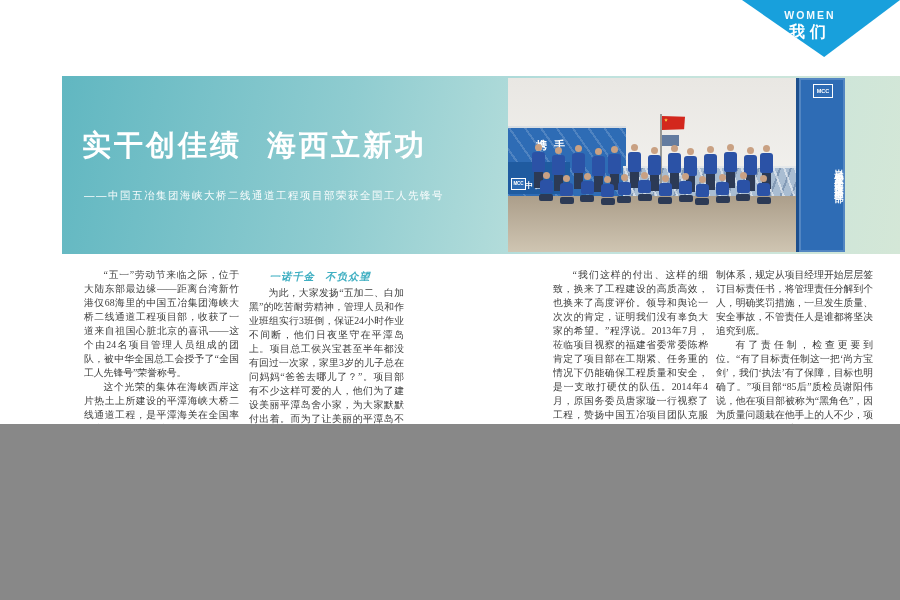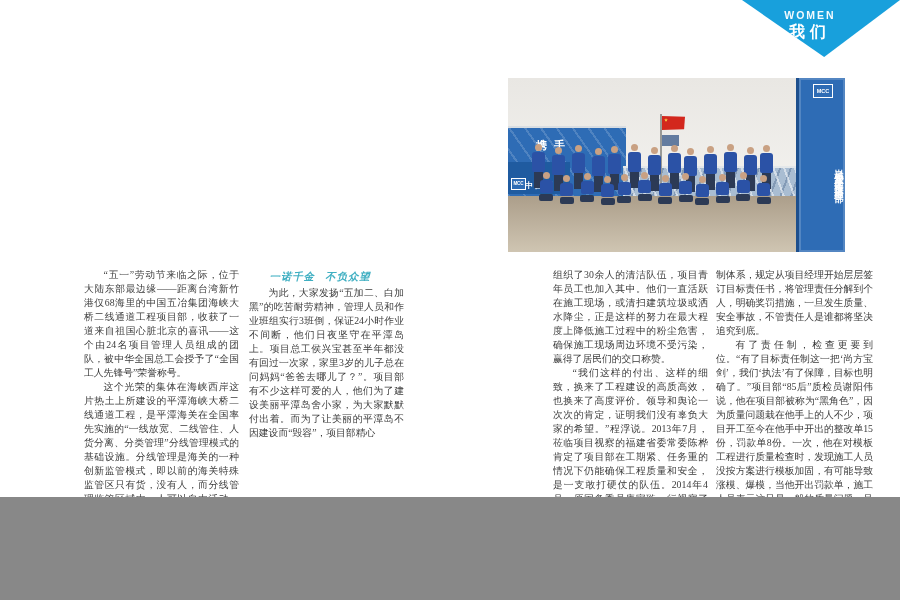--- a/index.html
+++ b/index.html
@@ -1,16 +1,16 @@
 <!DOCTYPE html>
 <html style="--accent-teal: #3fafc2; --wedge-blue: #18a0dc; --band-left: #61b7c1; --band-mid: #bfe2de; --band-right: #d4e7d7; --body-text: #3b3b3b; --photo-blue: #2e6cb5; --flag-red: #d3271d; --jacket: #2b52a6; --skin: #c9a183;"><head>
 <meta charset="utf-8">
 <style>
   html,body{margin:0;padding:0;background:#888;}
-  .page{position:relative;width:900px;height:497px;background:#ffffff;overflow:hidden;
+  .page{position:relative;width:900px;height:424px;background:#ffffff;overflow:hidden;
         font-family:"Liberation Sans","DejaVu Sans",sans-serif;margin:0 auto;}
 
   
   .corner-wedge{position:absolute;left:742px;top:0;width:158px;height:57px;
     background:var(--wedge-blue,#18a0dc);
     clip-path:polygon(0 0,100% 0,52% 100%);}
   .wedge-text{position:absolute;left:16px;top:9px;width:104px;text-align:center;color:#fff;}
   .wedge-en{font-size:10.5px;letter-spacing:2px;font-weight:bold;opacity:.95;}
   .wedge-zh{font-size:16px;letter-spacing:5px;margin-top:1px;font-weight:bold;}
 
@@ -83,20 +83,24 @@
 
 <div class="page">
 
   <div class="corner-wedge">
     <div class="wedge-text">
       <div class="wedge-en">WOMEN</div>
       <div class="wedge-zh">我们</div>
     </div>
   </div>
 
+  <div class="band">
+    <h1 class="title">实干创佳绩 海西立新功</h1>
+    <div class="subtitle">——中国五冶集团海峡大桥二线通道工程项目部荣获全国工人先锋号</div>
+  </div>
 
   <div class="photo">
     <div class="ph-ground"></div>
     <div class="ph-building-left">
       <div class="bl-slogan">携手</div>
     </div>
     <div class="bl-panel" style="position:absolute;left:0;top:84px;">
       <div class="bl-logo">MCC</div>
       <div class="bl-name">中国五</div>
     </div>
@@ -241,21 +245,20 @@
 
   <div class="col col-1">
       <p class="para indent">“五一”劳动节来临之际，位于大陆东部最边缘——距离台湾新竹港仅68海里的中国五冶集团海峡大桥二线通道工程项目部，收获了一道来自祖国心脏北京的喜讯——这个由24名项目管理人员组成的团队，被中华全国总工会授予了“全国工人先锋号”荣誉称号。</p>
       <p class="para indent">这个光荣的集体在海峡西岸这片热土上所建设的平潭海峡大桥二线通道工程，是平潭海关在全国率先实施的“一线放宽、二线管住、人货分离、分类管理”分线管理模式的基础设施。分线管理是海关的一种创新监管模式，即以前的海关特殊监管区只有货，没有人，而分线管理监管区域内，人可以自由活动，进行生产性生活。目前全国实施分线管理模式的仅平潭和珠海横琴新区。项目由两幢建筑总面积为13800平方米的出、入岛通关综合楼大楼和20余出入岛查验通道等组成，是海峡西岸平潭综合实验区与大陆之间的唯一公路通道，承担着客运与货运海关监管的职能，是加强两岸交流合作、推动两岸关系和平发展的重要前沿平台和纽带，堪</p>
     </div>
   <div class="col col-2">
       <h3 class="col-heading">一诺千金 不负众望</h3>
       <p class="para indent">为此，大家发扬“五加二、白加黑”的吃苦耐劳精神，管理人员和作业班组实行3班倒，保证24小时作业不间断，他们日夜坚守在平潭岛上。项目总工侯兴宝甚至半年都没有回过一次家，家里3岁的儿子总在问妈妈“爸爸去哪儿了？”。项目部有不少这样可爱的人，他们为了建设美丽平潭岛舍小家，为大家默默付出着。而为了让美丽的平潭岛不因建设而“毁容”，项目部精心</p>
     </div>
   <div class="col col-3">
-      <p class="para">组织了30余人的清洁队伍，项目青年员工也加入其中。他们一直活跃在施工现场，或清扫建筑垃圾或洒水降尘，正是这样的努力在最大程度上降低施工过程中的粉尘危害，确保施工现场周边环境不受污染，赢得了居民们的交口称赞。</p>
       <p class="para indent">“我们这样的付出、这样的细致，换来了工程建设的高质高效，也换来了高度评价。领导和舆论一次次的肯定，证明我们没有辜负大家的希望。”程浮说。2013年7月，莅临项目视察的福建省委常委陈桦肯定了项目部在工期紧、任务重的情况下仍能确保工程质量和安全，是一支敢打硬仗的队伍。2014年4月，原国务委员唐家璇一行视察了工程，赞扬中国五冶项目团队克服了天气恶劣、工期紧等困难，保证了今年4月底交付使用的节点，为整个海西大开发建设创造了有利条件。</p>
     </div>
   <div class="col col-4">
       <p class="para">制体系，规定从项目经理开始层层签订目标责任书，将管理责任分解到个人，明确奖罚措施，一旦发生质量、安全事故，不管责任人是谁都将坚决追究到底。</p>
       <p class="para indent">有了责任制，检查更要到位。“有了目标责任制这一把‘尚方宝剑’，我们‘执法’有了保障，目标也明确了。”项目部“85后”质检员谢阳伟说，他在项目部被称为“黑角色”，因为质量问题栽在他手上的人不少，项目开工至今在他手中开出的整改单15份，罚款单8份。一次，他在对模板工程进行质量检查时，发现施工人员没按方案进行模板加固，有可能导致涨模、爆模，当他开出罚款单，施工人员表示这只是一般的质量问题，且未造成后果，求他手下留情，他坚定地回应道：“我们建设的是国门，事关国家形象，来不得半点马虎，如果我手下留情，出了问题就是给国家脸上抹黑！”因为责任早已明确，大家都心服口服的整改。</p>
     </div>
 
 </div>
 
 </body></html>

